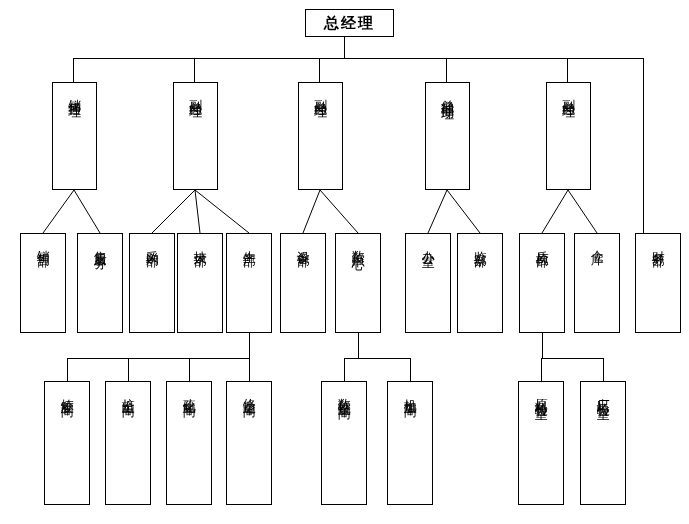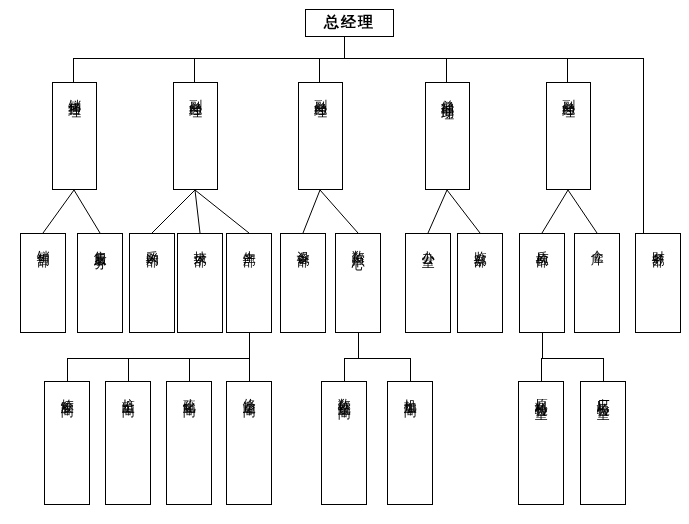--- a/index.html
+++ b/index.html
@@ -118,21 +118,21 @@
   <div class="conn-v" style="left:358px; top:333px; height:25px;"></div>
   <div class="conn-h" style="left:344px; top:358px; width:66px;"></div>
   <div class="conn-v" style="left:344px; top:358px; height:23px;"></div>
   <div class="conn-v" style="left:410px; top:358px; height:23px;"></div>
 
   <div class="conn-v" style="left:542px; top:333px; height:25px;"></div>
   <div class="conn-h" style="left:541px; top:358px; width:62px;"></div>
   <div class="conn-v" style="left:541px; top:358px; height:23px;"></div>
   <div class="conn-v" style="left:603px; top:358px; height:23px;"></div>
 
-  <div class="node horiz" style="left:305px; top:9px; width:89px; height:28px;font-family:Liberation Serif, serif;">
+  <div class="node horiz" style="left:305px; top:9px; width:89px; height:28px;">
     <span class="label">总经理</span>
   </div>
 
   <div class="node vert" style="left:52px; top:82px; width:45px; height:108px;">
     <span class="label">销售经理</span>
   </div>
   <div class="node vert" style="left:173px; top:82px; width:45px; height:108px;">
     <span class="label">副总经理</span>
   </div>
   <div class="node vert" style="left:298px; top:82px; width:45px; height:108px;">

